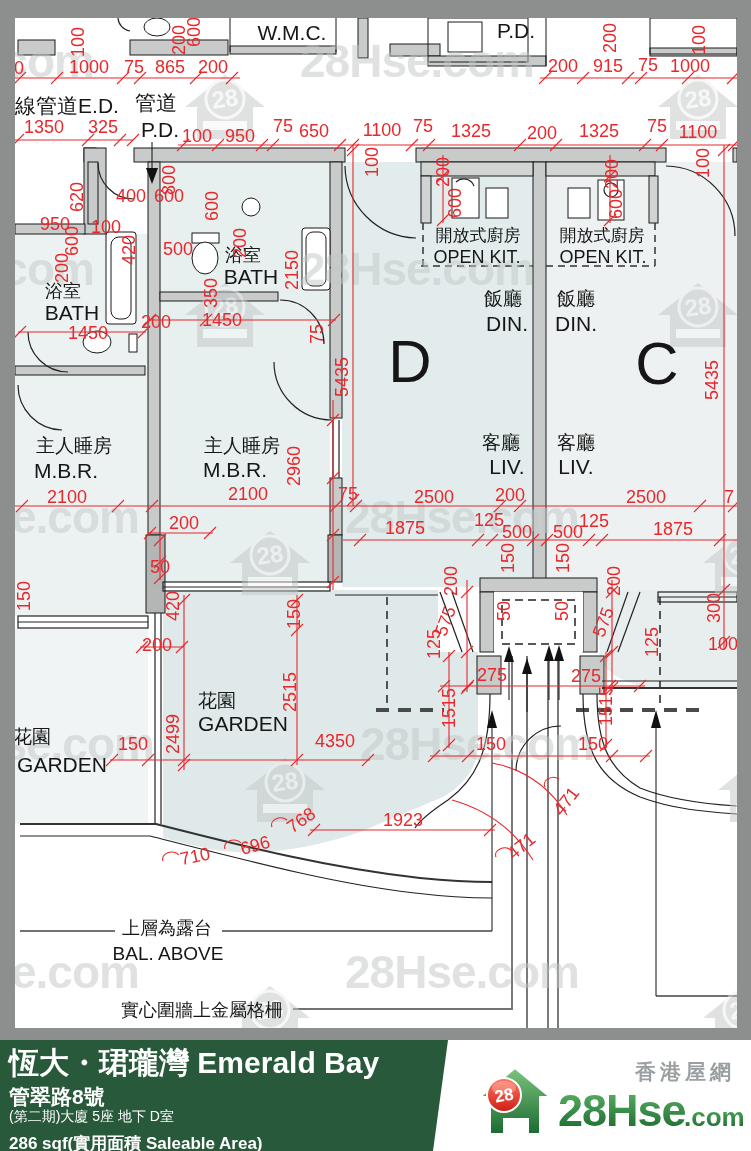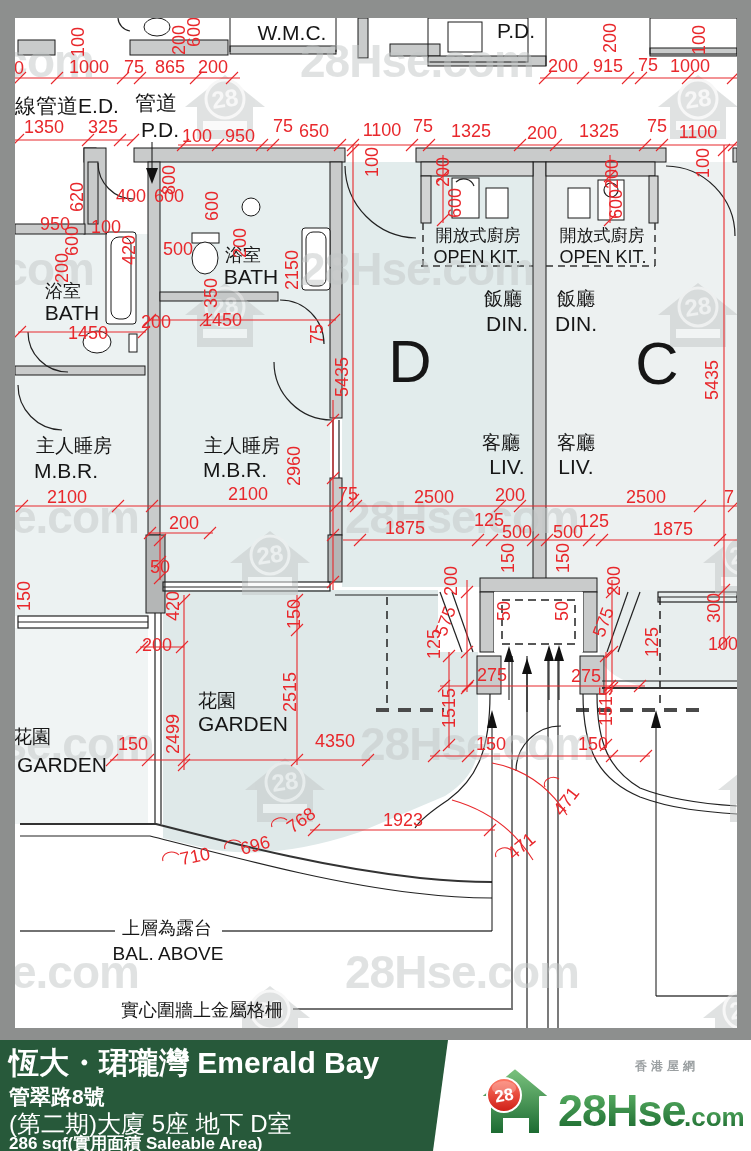--- a/index.html
+++ b/index.html
@@ -9,24 +9,24 @@
   svg text{font-family:"Liberation Sans","DejaVu Sans",sans-serif;}
   .room-t{fill:#161616;}
   .dim-t{fill:#e8282c;}
   .wm{opacity:.5;}
   
   .footer{position:absolute;left:0;top:1040px;width:751px;height:111px;background:#fff;}
   .footer-green{position:absolute;inset:0;background:#27593a;
                 clip-path:polygon(0 0,448px 0,433px 111px,0 111px);color:#fff;}
   .f-title{position:absolute;left:9px;top:3px;font-size:30px;font-weight:600;letter-spacing:0;}
   .f-addr{position:absolute;left:9px;top:43px;font-size:21px;font-weight:700;}
-  .f-unit{position:absolute;left:9px;top:68px;font-size:24px;font-weight:500;}
+  .f-unit{position:absolute;left:9px;top:68px;font-size:14px;font-weight:500;}
   .f-area{position:absolute;left:9px;top:92px;font-size:17px;font-weight:600;}
   .footer-brand{position:absolute;left:478px;top:10px;width:273px;height:95px;}
-  .brand-tagline{position:absolute;left:157px;top:8px;font-size:12px;color:#9a9fa1;
+  .brand-tagline{position:absolute;left:157px;top:8px;font-size:21px;color:#9a9fa1;
                  letter-spacing:4px;font-weight:600;}
   .brand-svg{position:absolute;left:0;top:14px;}
 </style>
 </head>
 <body>
 
 <div class="page">
 
 <svg width="751" height="1040" viewBox="0 0 751 1040">
 

